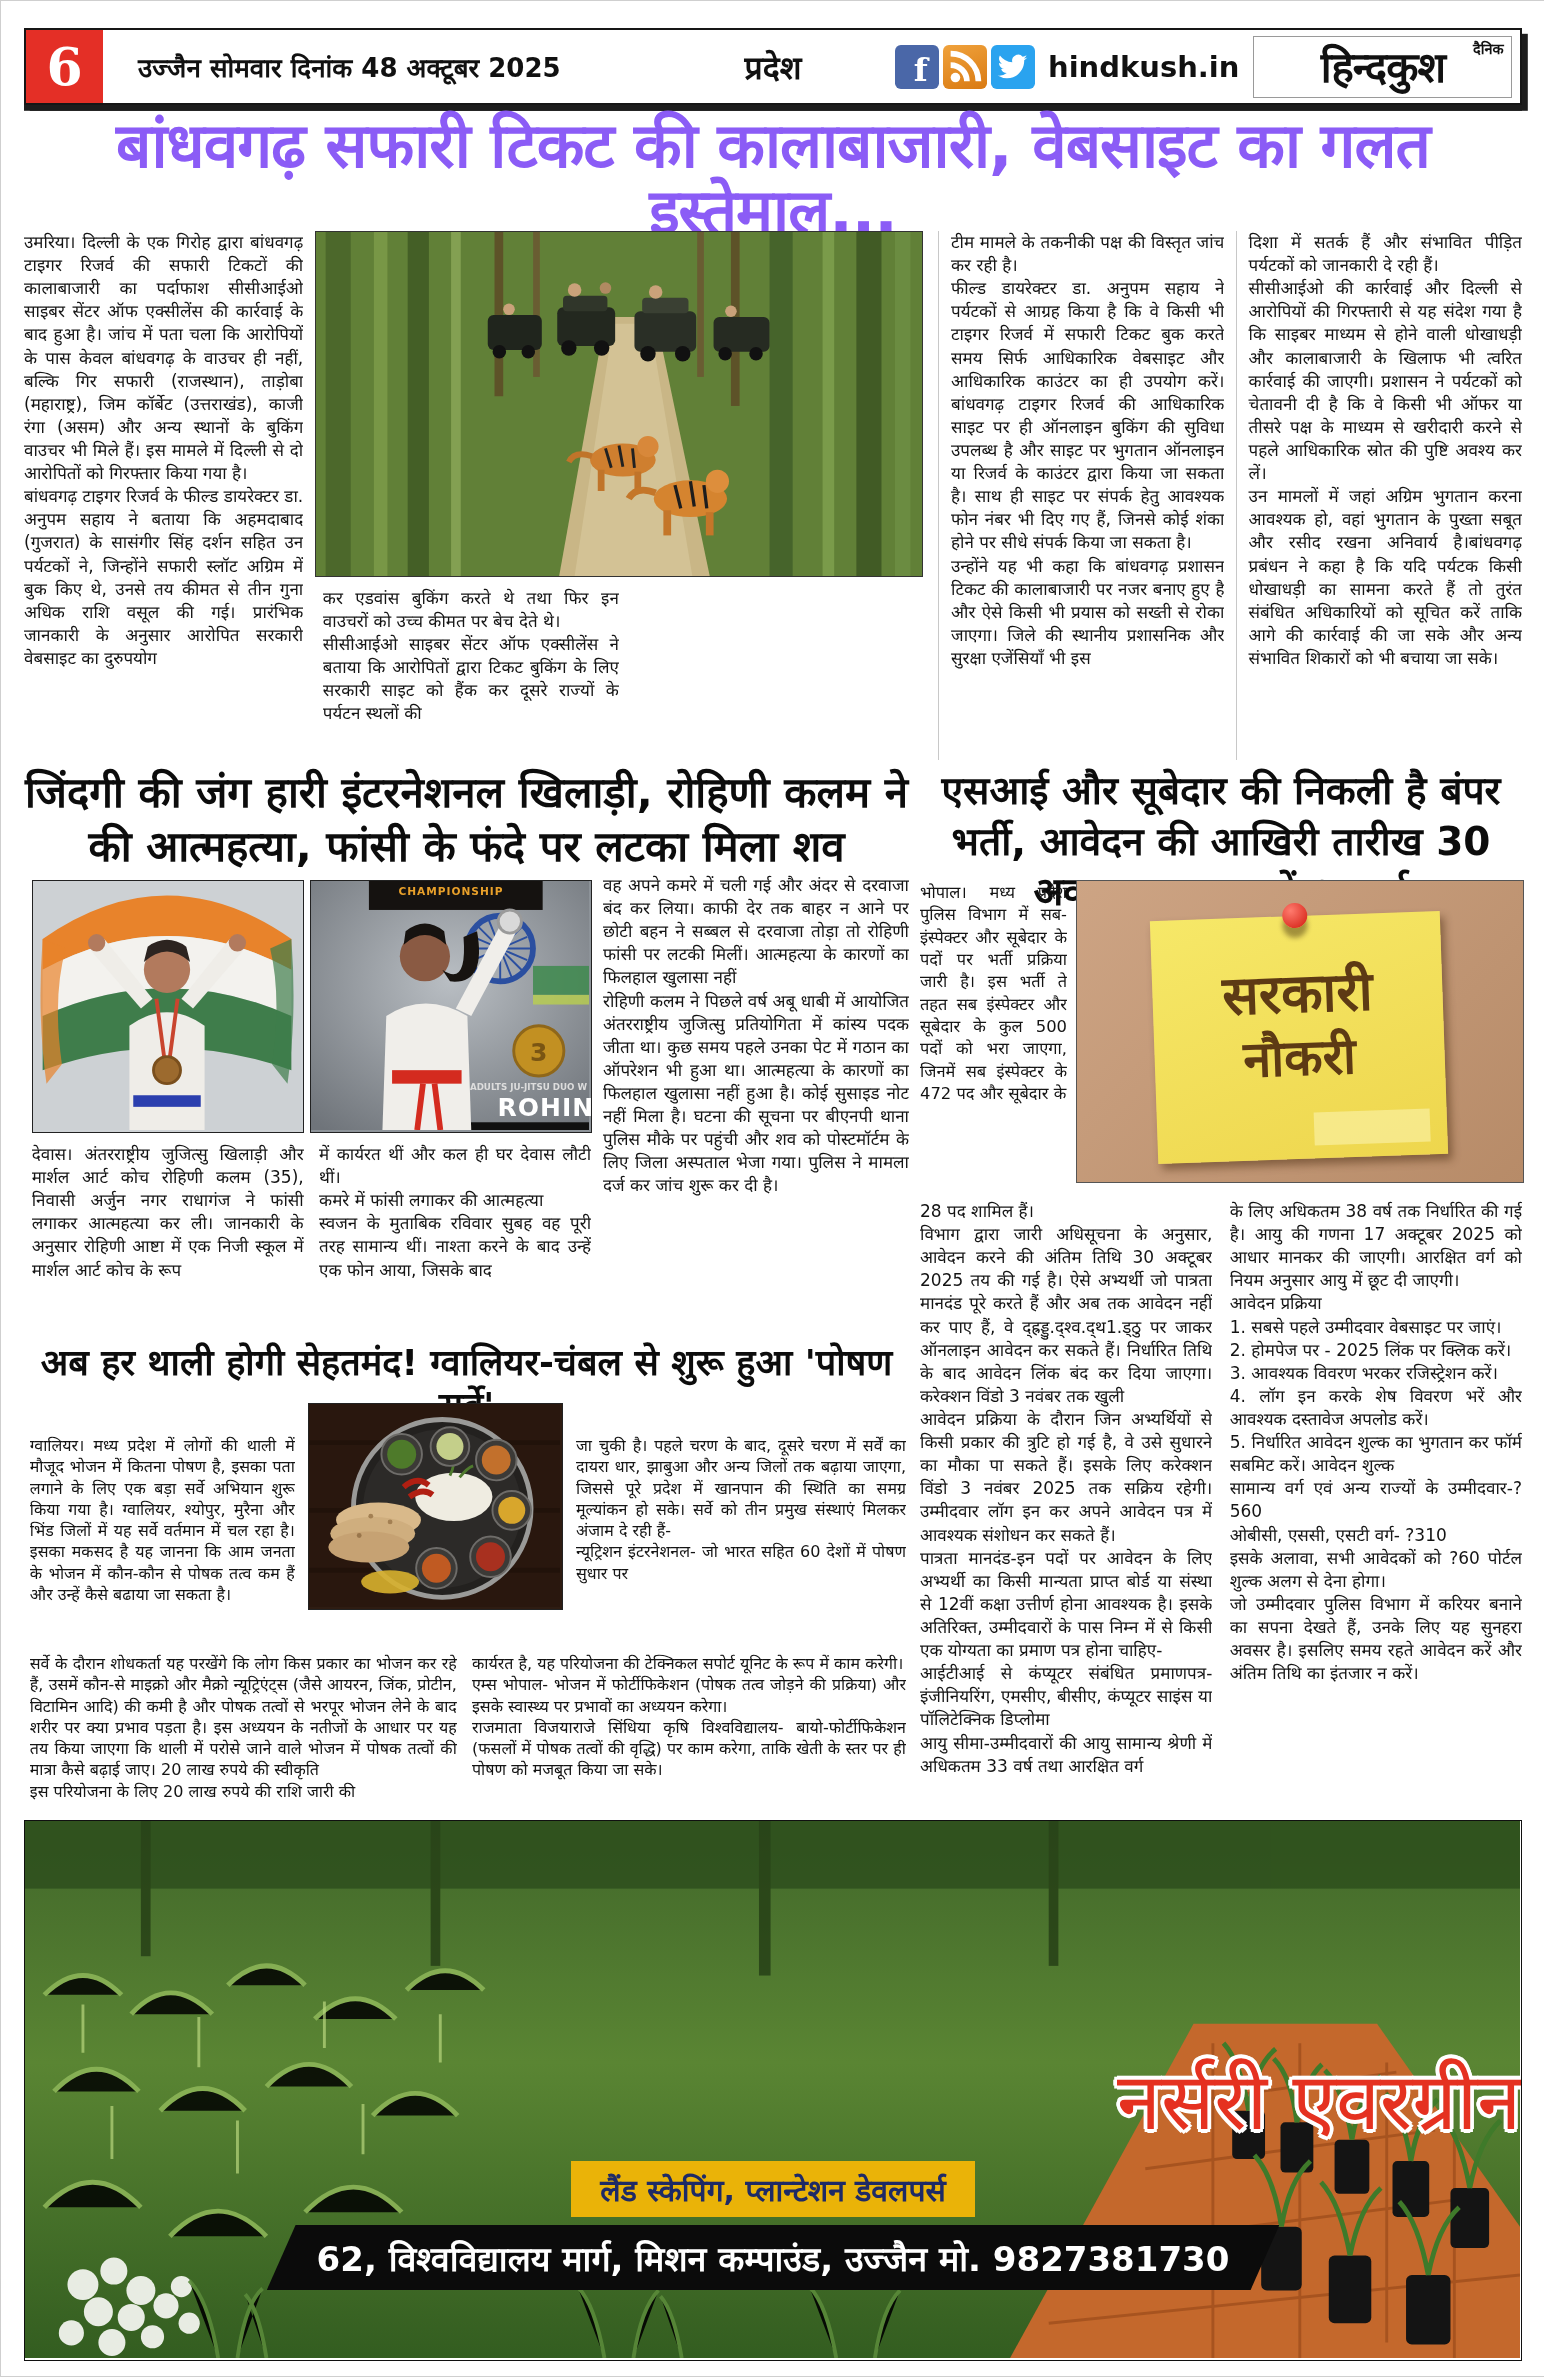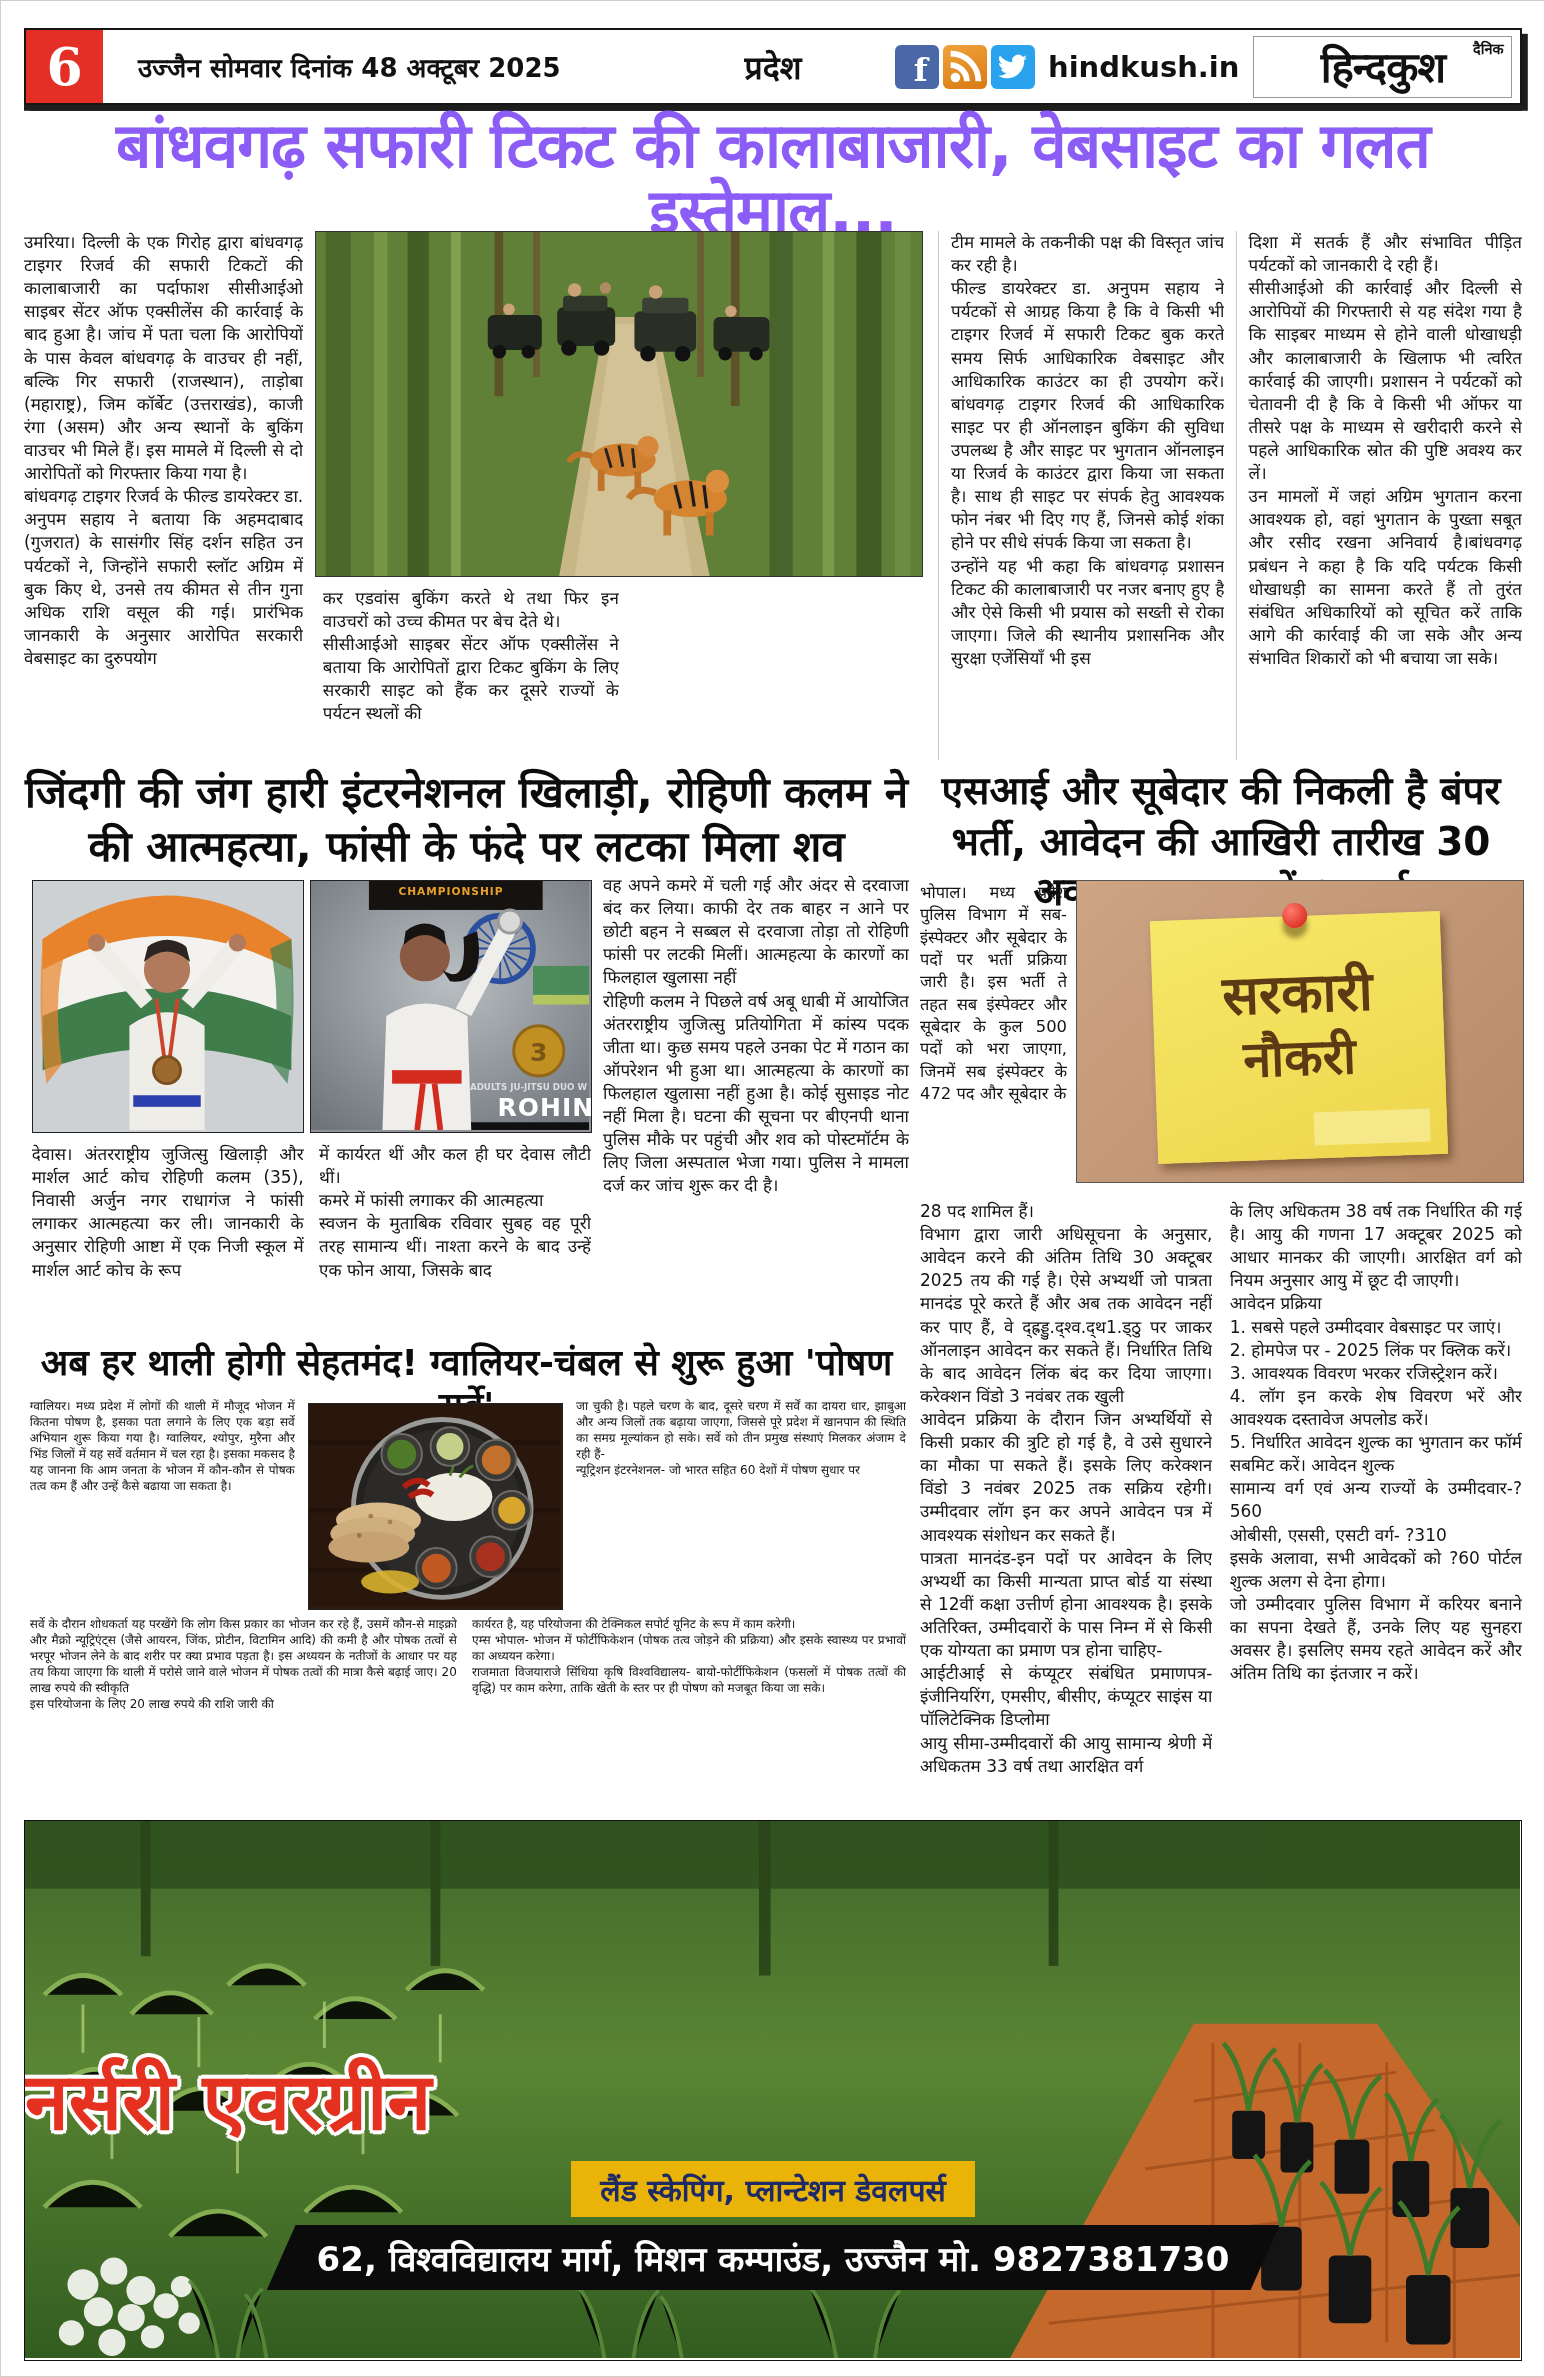--- a/index.html
+++ b/index.html
@@ -18,21 +18,21 @@
   .site-url{position:absolute;left:1022px;font-size:29px;font-weight:800;}
   .logo-box{position:absolute;right:7.7px;top:5.8px;width:257px;height:60px;border:1px solid #9a9a9a;background:#fff;text-align:center;}
   .logo-main{font-size:42px;font-weight:900;line-height:62px;letter-spacing:-1px;}
   .logo-tag{position:absolute;top:1px;right:7.7px;font-size:14.5px;font-weight:700;}
   
   .h1-main{position:absolute;left:23px;top:112px;width:1498px;text-align:center;font-size:62px;font-weight:900;
            line-height:1.06;letter-spacing:-1px;color:#8b5cf6;}
   .h2{font-weight:900;text-align:center;color:#0c0c0c;}
   
   .bt{font-size:17px;line-height:1.36;text-align:justify;white-space:pre-line;overflow:hidden;color:#141414;}
-  .bt-sm{font-size:12px;line-height:1.33;}
+  .bt-sm{font-size:16px;line-height:1.33;margin-top:36px;}
   
   .article1{position:absolute;left:23px;top:230px;width:1498px;height:529px;display:flex;gap:11.6px;}
   .a1-col{height:529px;}
   .a1-rule{border-left:1px solid #c8c8c8;padding-left:11.6px;}
   .a1-mid{width:612px;flex:none;}
   .a1-photo{width:606px;height:344px;border:1px solid #333;background:#5c7a35;position:relative;overflow:hidden;}
   .a1-belt{display:flex;gap:13.5px;margin-top:9.7px;height:166px;}
   .a1-belt .bt{width:296px;margin-left:8px;}
   
   .article2{position:absolute;left:23px;top:765px;width:885px;height:574px;}
@@ -60,21 +60,21 @@
   .article3{position:absolute;left:23px;top:1340px;width:885px;height:467px;}
   .a3-head{position:absolute;left:0;top:0;width:100%;font-size:36px;line-height:1.2;}
   .a3-c1{position:absolute;left:5.8px;top:58px;width:265px;height:210px;}
   .a3-photo{position:absolute;left:284px;top:62px;width:255px;height:207px;border:1.9px solid #222;background:#2e1c12;overflow:hidden;box-sizing:border-box;}
   .a3-c2{position:absolute;left:552px;top:58px;width:330px;height:210px;}
   .a3-b1{position:absolute;left:5.8px;top:276px;width:427px;height:189px;}
   .a3-b2{position:absolute;left:448px;top:276px;width:434px;height:189px;}
   
   .ad{position:absolute;left:23px;top:1819px;width:1498px;height:541px;border:1.9px solid #101010;box-sizing:border-box;overflow:hidden;}
   .ad svg{position:absolute;left:0;top:0;}
-  .ad-title{position:absolute;left:0;right:0;top:224px;text-align:left;font-size:79px;font-weight:700;color:#e53120;
+  .ad-title{position:absolute;left:0;right:0;top:224px;text-align:right;font-size:79px;font-weight:400;color:#e53120;
             text-shadow:-3.9px 0 0 #fff,3.9px 0 0 #fff,0 -3.9px 0 #fff,0 3.9px 0 #fff,-2.9px -2.9px 0 #fff,2.9px 2.9px 0 #fff,-2.9px 2.9px 0 #fff,2.9px -2.9px 0 #fff;}
   .ad-subwrap{position:absolute;left:0;right:0;top:340px;text-align:center;}
   .ad-sub{display:inline-block;background:#eab308;color:#1e2a66;font-size:30px;font-weight:800;padding:7.7px 29px;}
   .ad-ribwrap{position:absolute;left:0;right:0;top:404px;text-align:center;}
   .ad-rib{display:inline-block;background:#0b0b0b;color:#fff;font-size:34px;font-weight:800;padding:9.7px 50px;
           clip-path:polygon(29px 0,100% 0,calc(100% - 29px) 100%,0 100%);}
   
   .ph-txt{position:absolute;color:#fff;font-weight:800;}
 </style>
 </head>

